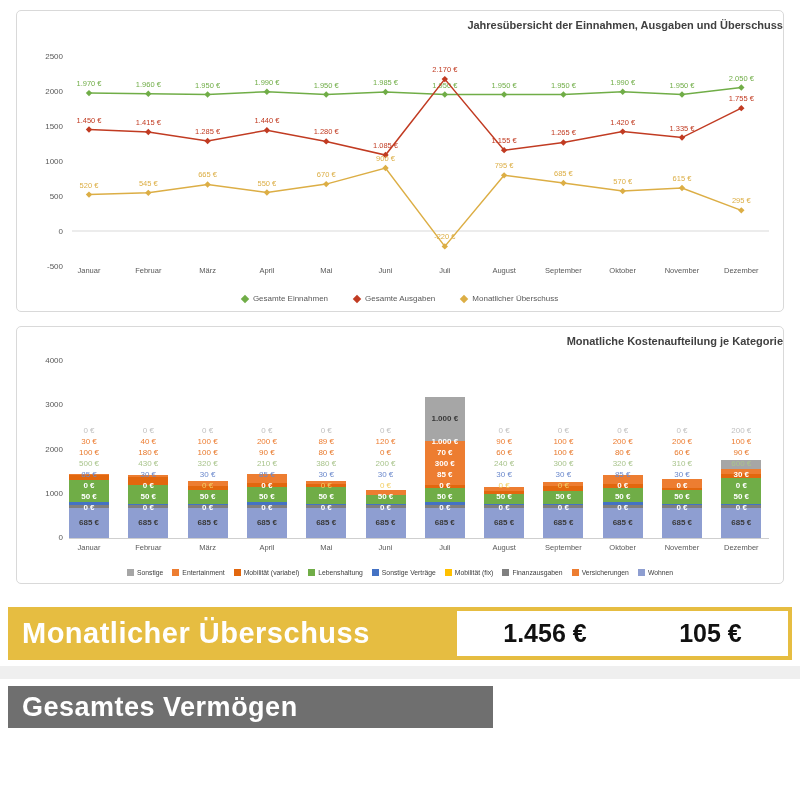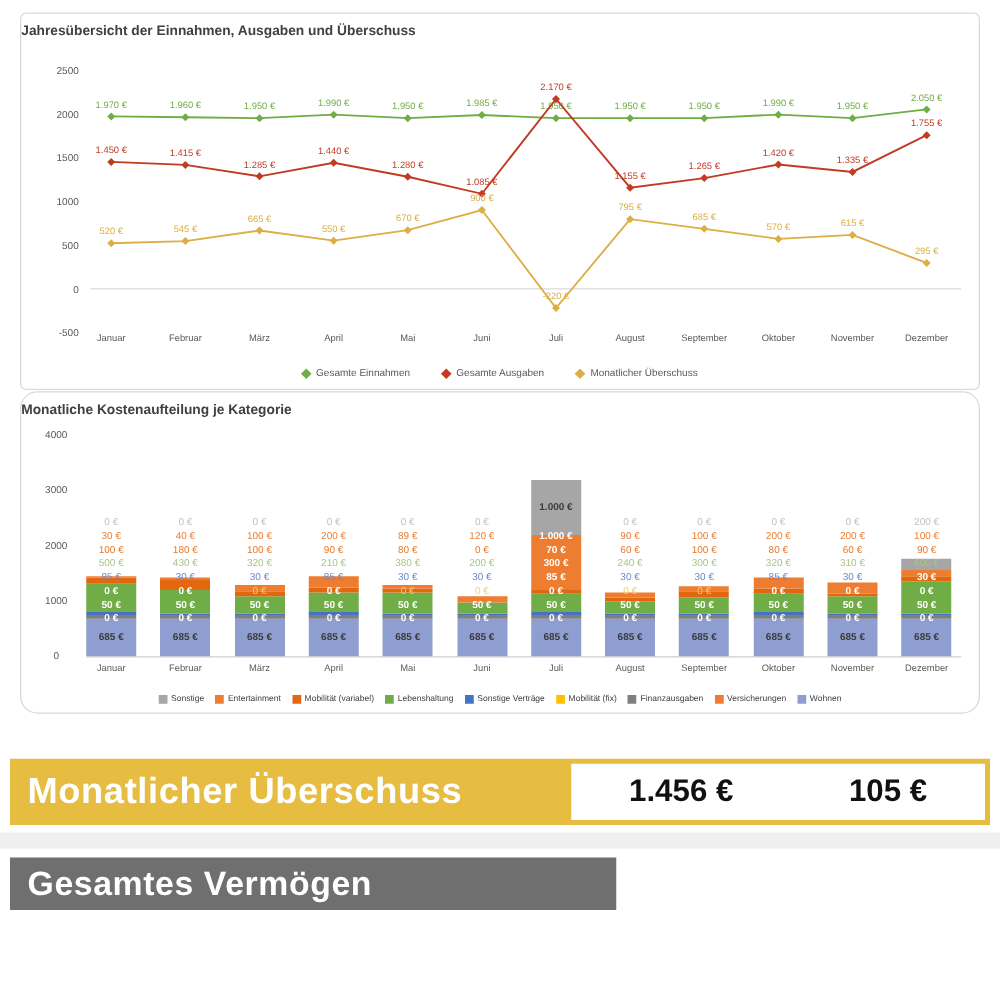--- a/index.html
+++ b/index.html
@@ -1,26 +1,26 @@
 <!DOCTYPE html>
 <html><head>
 <meta charset="utf-8">
 <style>
   html,body{margin:0;padding:0;background:#ffffff;width:800px;height:800px;
     font-family:"Liberation Sans",sans-serif;overflow:hidden;}
   .card{position:absolute;background:#fff;border:1px solid #d9d9d9;border-radius:5px;}
   #card-line{left:16px;top:10px;width:766px;height:300px;}
-  #card-bar{left:16px;top:313px;width:766px;height:256px;border-radius:14px;}
-  .chart-title{position:absolute;top:8px;left:0;right:0;text-align:left;
+  #card-bar{left:16px;top:326px;width:766px;height:256px;}
+  .chart-title{position:absolute;top:8px;left:0;right:0;text-align:right;
     font-weight:bold;font-size:11px;color:#404040;}
   .lc-legend{position:absolute;left:0;right:0;bottom:8px;display:flex;
     justify-content:center;gap:26px;font-size:8px;color:#595959;align-items:center;}
   .lc-legend .item{display:flex;align-items:center;gap:5px;}
   .diamond{width:6px;height:6px;transform:rotate(45deg);display:inline-block;}
-  .ytick{position:absolute;width:36px;text-align:center;font-size:8px;color:#595959;}
+  .ytick{position:absolute;width:36px;text-align:right;font-size:8px;color:#595959;}
   .axisline{position:absolute;height:1px;background:#cfcfcf;}
   .bar-seg{position:absolute;}
   .bar-lbl{position:absolute;width:58px;text-align:center;font-size:8px;line-height:9px;white-space:nowrap;}
   .bar-month{position:absolute;width:60px;text-align:center;font-size:7.5px;color:#595959;}
   .bc-legend{position:absolute;left:0;right:0;bottom:7px;display:flex;justify-content:center;
     gap:9px;font-size:6.8px;color:#404040;align-items:center;}
   .bc-legend .item{display:flex;align-items:center;gap:3px;white-space:nowrap;}
   .sq{width:7px;height:7px;display:inline-block;}
   .banner{position:absolute;}
   #banner-surplus{left:8px;top:607px;width:784px;height:53px;}

